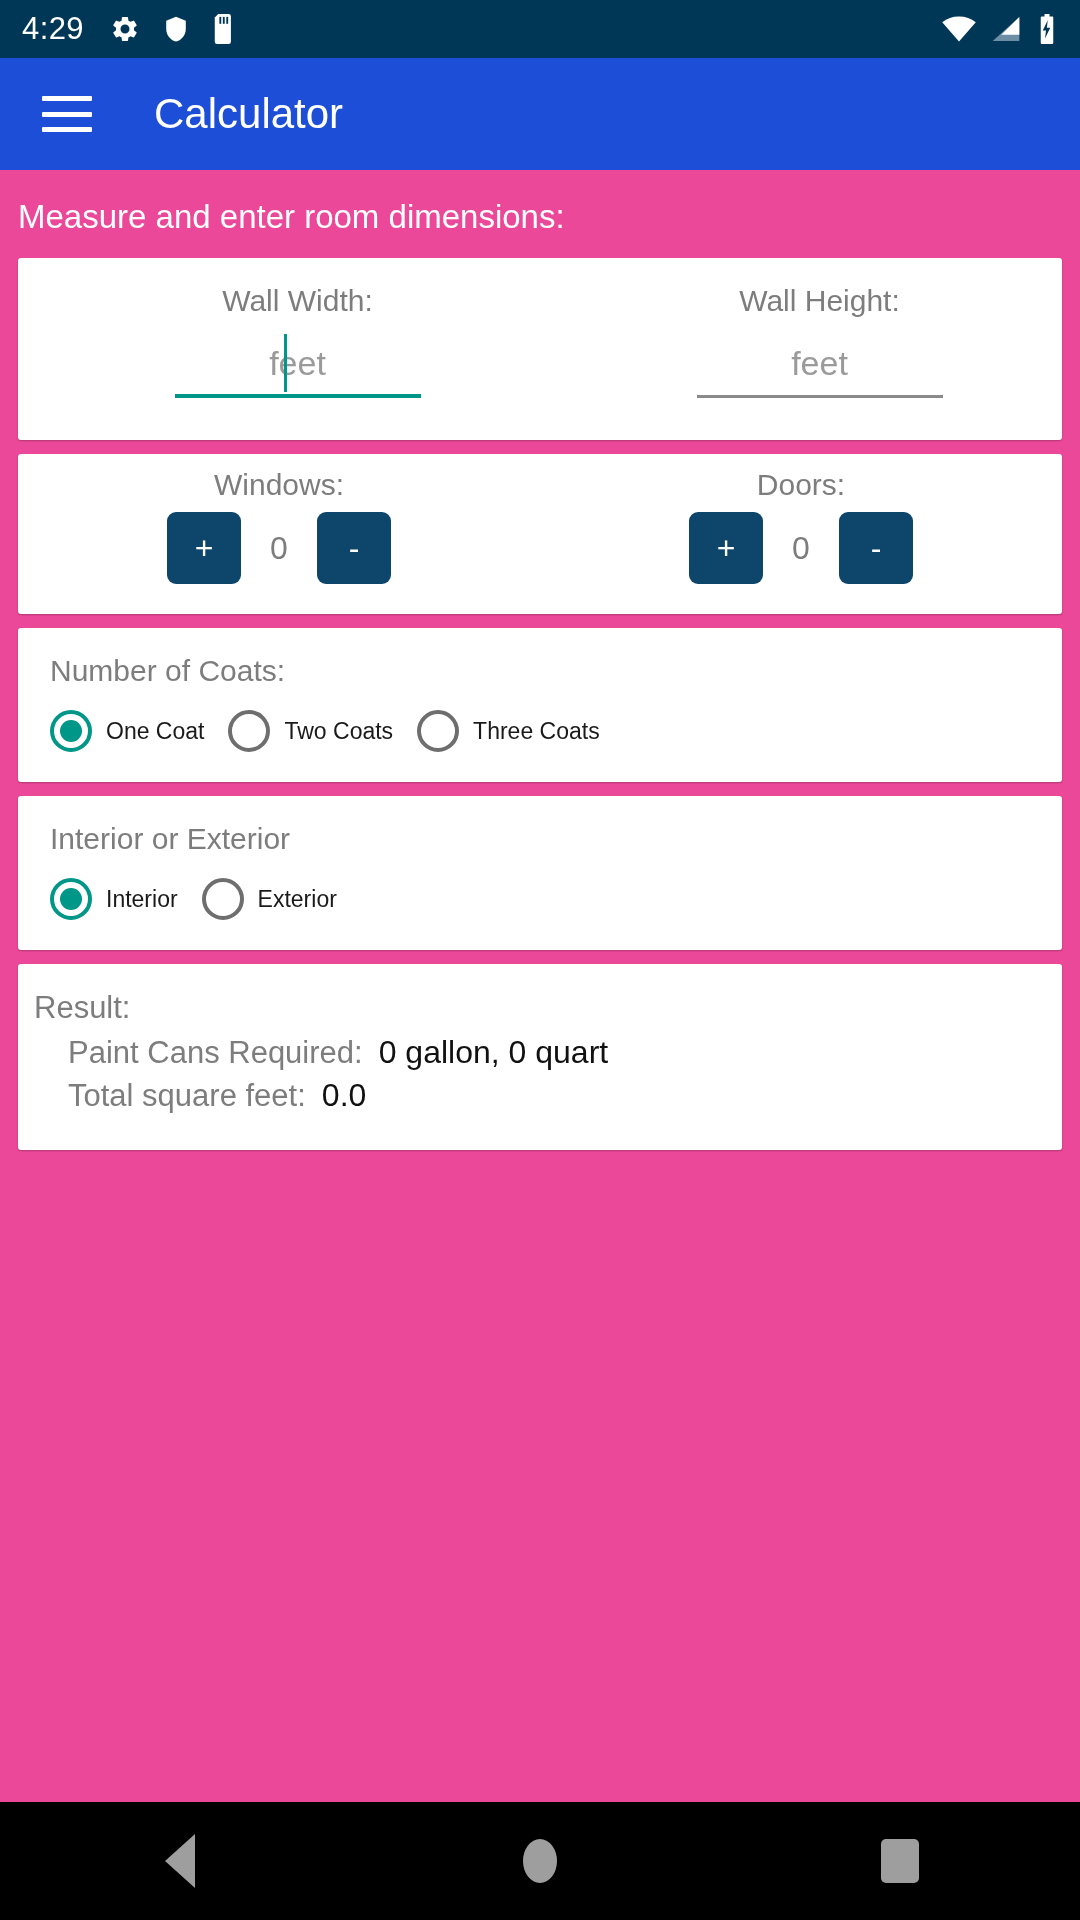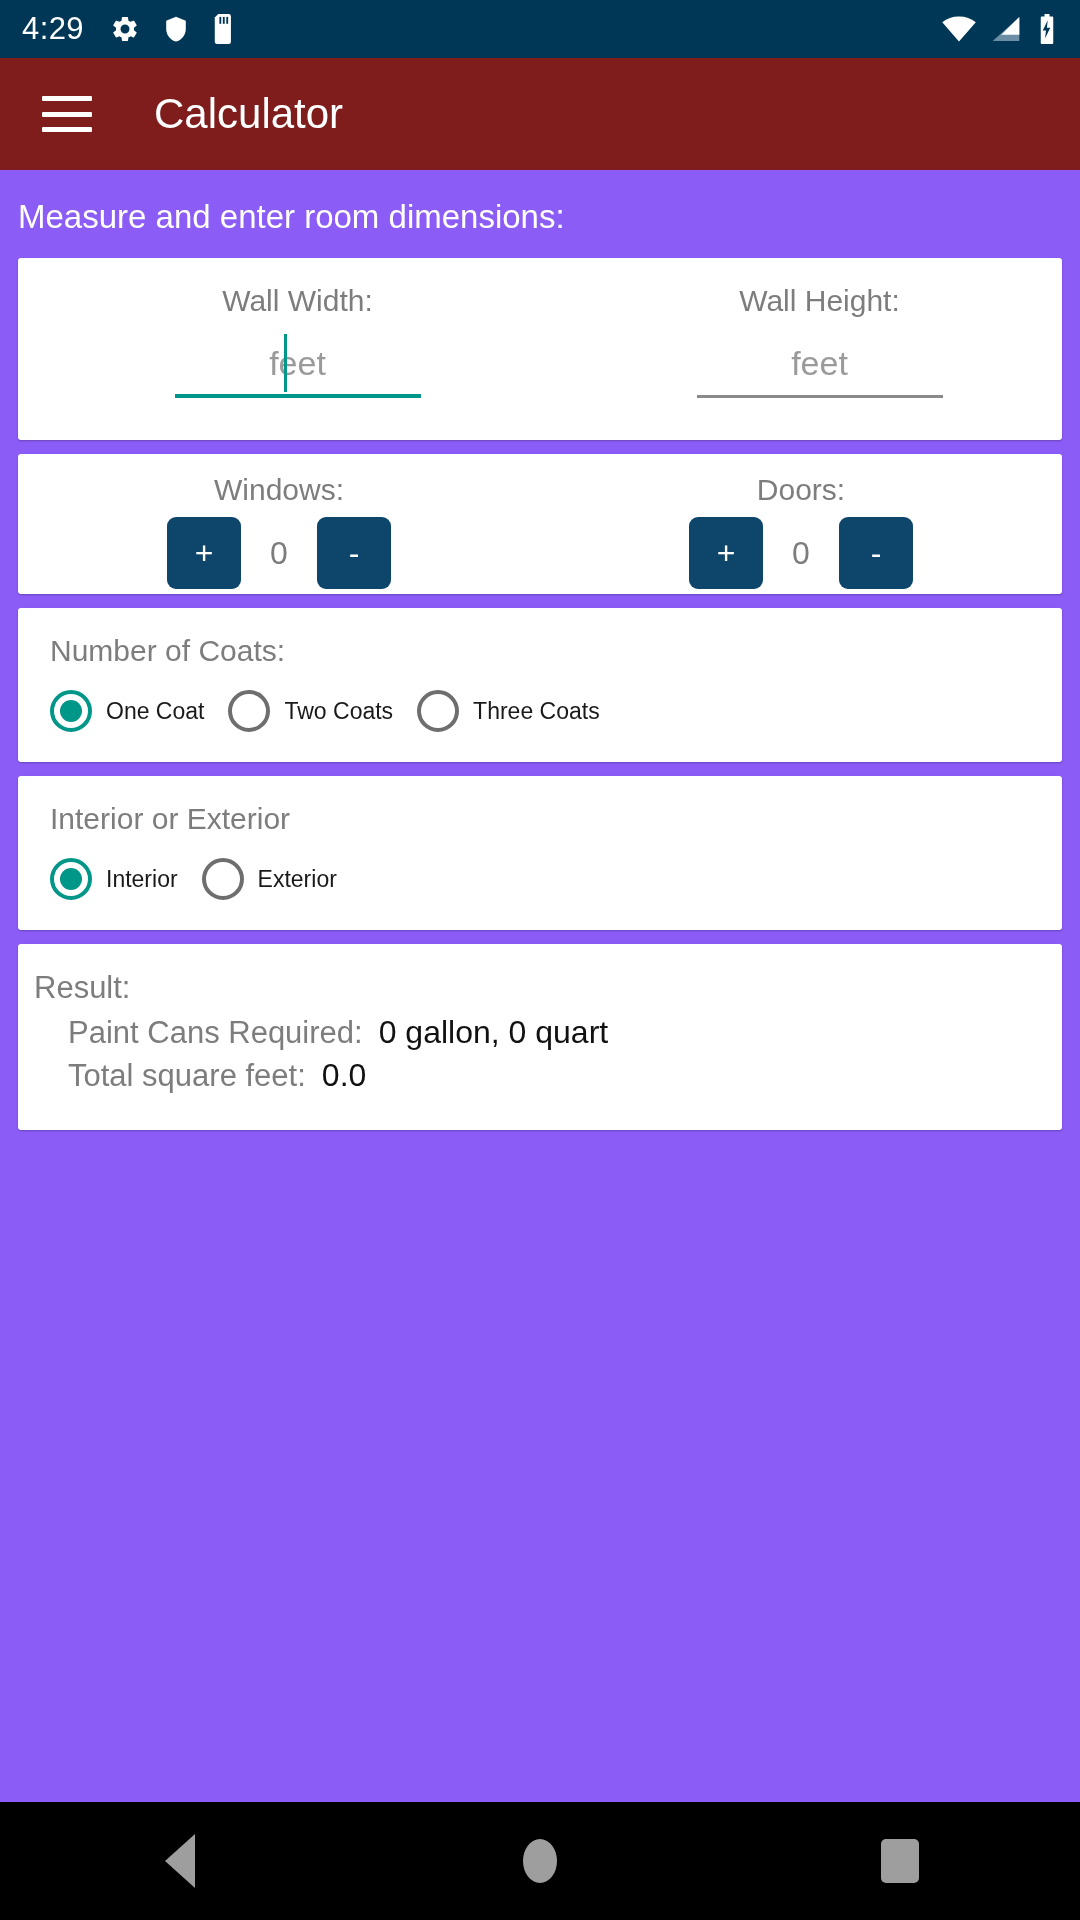--- a/index.html
+++ b/index.html
@@ -17,30 +17,30 @@
     padding:0 22px; flex:0 0 auto;
   }
   .sb-time { color:#ffffff; font-size:31px; letter-spacing:.4px;text-align:right; }
   .sb-left-icons { display:flex; align-items:center; gap:22px; margin-left:26px; }
   .sb-spacer { flex:1 1 auto; }
   .sb-right-icons { display:flex; align-items:center; gap:14px; }
   .sb-icon svg { display:block; }
 
   
   .appbar {
-    height:112px; background:#7f1d1d; display:flex; align-items:center;
+    height:112px; background:#1d4ed8; display:flex; align-items:center;
     padding:0 0 0 42px; flex:0 0 auto;
   }
   .hamburger { width:50px; height:36px; display:flex; flex-direction:column;
     justify-content:space-between; cursor:pointer; }
   .hamburger span { display:block; height:5px; background:#ffffff; border-radius:1px; }
   .appbar-title { color:#ffffff; font-size:42px; margin-left:62px; font-weight:400; }
 
   
-  .content { flex:1 1 auto; background:#8b5cf6; padding:0; overflow:hidden; }
+  .content { flex:1 1 auto; background:#ec4899; padding:0; overflow:hidden; }
   .section-heading {
     color:#ffffff; font-size:33px; padding:28px 0 22px 18px; font-weight:400;
   }
   .card {
     background:#ffffff; border-radius:3px; margin:0 18px 14px 18px;
     box-shadow:0 1px 2px rgba(0,0,0,.25);
   }
 
   
   .dim-card { height:182px; display:flex; padding:0; }
@@ -53,21 +53,21 @@
   }
   .dim-field .ph { color:#9a9a9a; font-size:34px; line-height:46px; display:block; }
   .dim-underline { position:absolute; left:0; bottom:0; width:100%; height:3px; background:#8a8a8a; }
   .dim-field.focused .dim-underline { height:4px; background:#009688; }
   .caret {
     position:absolute; left:50%; bottom:6px; width:3px; height:58px;
     background:#009688; transform:translateX(-14px);
   }
 
   
-  .step-card { height:140px; display:flex; padding:0;align-items:center; }
+  .step-card { height:160px; display:flex; padding:0; }
   .step-col { flex:1 1 50%; display:flex; flex-direction:column; align-items:center; padding-top:14px; }
   .step-label { color:#7d7d7d; font-size:30px; margin-bottom:10px; }
   .step-row { display:flex; align-items:center; }
   .step-btn {
     width:74px; height:72px; background:#0E456B; border:none; border-radius:9px;
     color:#ffffff; font-size:32px; line-height:72px; text-align:center; cursor:pointer;
     font-family:"Liberation Sans", sans-serif;
   }
   .step-val { color:#7d7d7d; font-size:32px; width:76px; text-align:center; }
 

